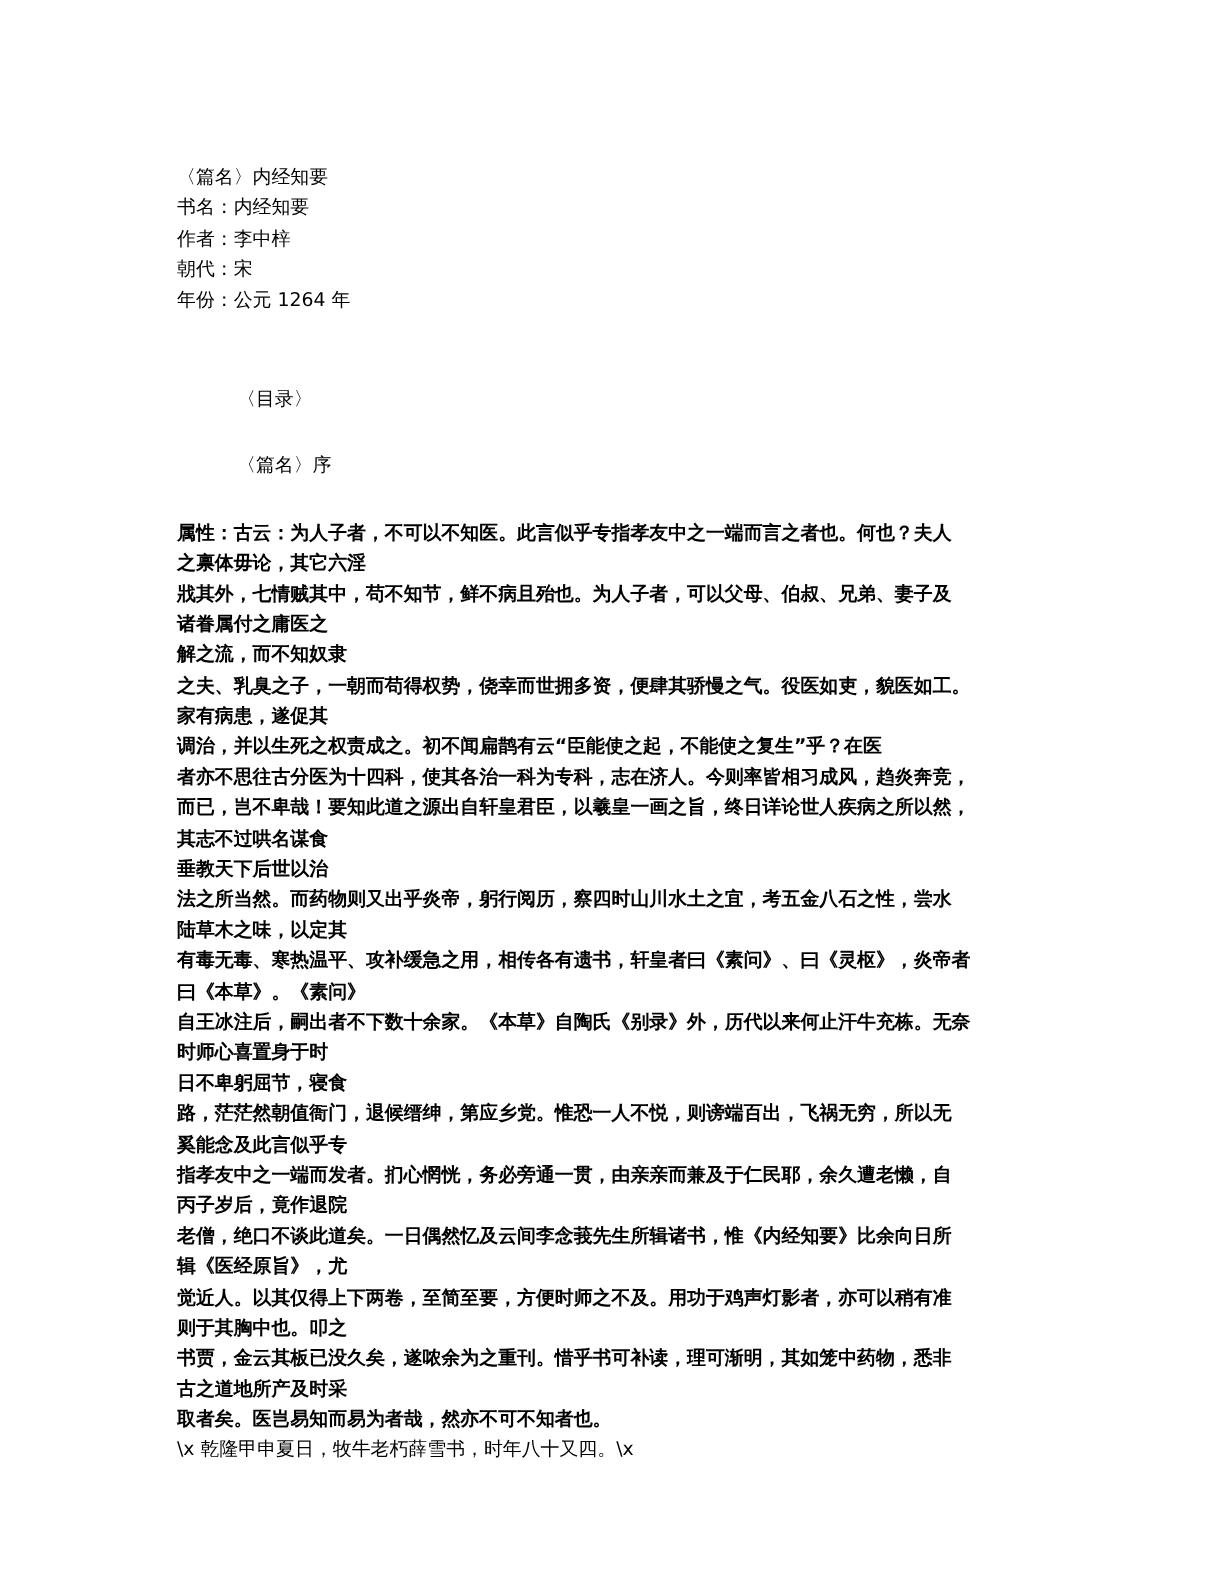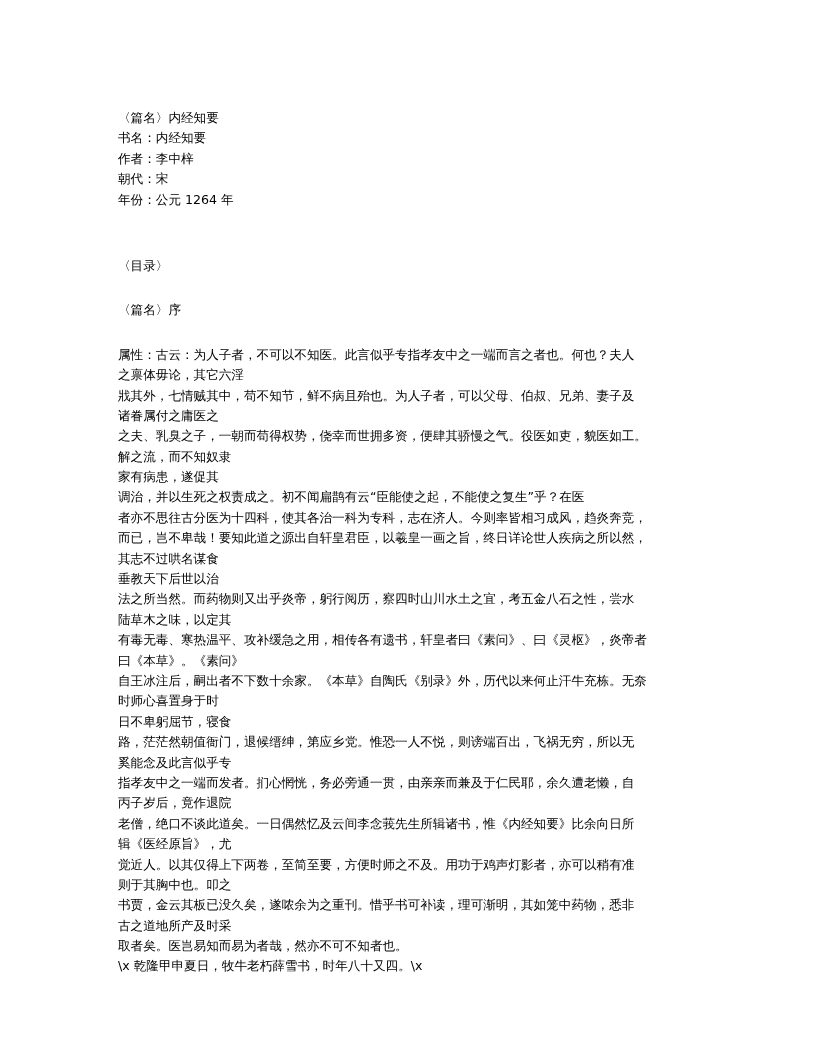--- a/index.html
+++ b/index.html
@@ -31,25 +31,27 @@
     white-space: pre;
   }
   .spacer-lg {
     height: 46px;
   }
   .spacer-md {
     height: 24px;
   }
   .section-line {
     white-space: pre;
+    margin-left: 40px;
   }
   .para {
     margin: 0;
     text-align: justify;
     text-justify: inter-ideograph;
+    font-weight: bold;
   }
   .para-line {
     display: block;
   }
   .tail-line {
     white-space: pre;
   }
 </style>
 </head>
 <body>
@@ -73,22 +75,22 @@
 
     <div class="section-line">〈篇名〉序</div>
 
     <div class="spacer-md"></div>
 
     <div class="para">
       <span class="para-line">属性：古云：为人子者，不可以不知医。此言似乎专指孝友中之一端而言之者也。何也？夫人</span>
       <span class="para-line">之禀体毋论，其它六淫</span>
       <span class="para-line">戕其外，七情贼其中，苟不知节，鲜不病且殆也。为人子者，可以父母、伯叔、兄弟、妻子及</span>
       <span class="para-line">诸眷属付之庸医之</span>
+      <span class="para-line">解之流，而不知奴隶</span>
       <span class="para-line">之夫、乳臭之子，一朝而苟得权势，侥幸而世拥多资，便肆其骄慢之气。役医如吏，貌医如工。</span>
-      <span class="para-line">解之流，而不知奴隶</span>
       <span class="para-line">家有病患，遂促其</span>
       <span class="para-line">调治，并以生死之权责成之。初不闻扁鹊有云“臣能使之起，不能使之复生”乎？在医</span>
       <span class="para-line">者亦不思往古分医为十四科，使其各治一科为专科，志在济人。今则率皆相习成风，趋炎奔竞，</span>
       <span class="para-line">而已，岂不卑哉！要知此道之源出自轩皇君臣，以羲皇一画之旨，终日详论世人疾病之所以然，</span>
       <span class="para-line">其志不过哄名谋食</span>
       <span class="para-line">垂教天下后世以治</span>
       <span class="para-line">法之所当然。而药物则又出乎炎帝，躬行阅历，察四时山川水土之宜，考五金八石之性，尝水</span>
       <span class="para-line">陆草木之味，以定其</span>
       <span class="para-line">有毒无毒、寒热温平、攻补缓急之用，相传各有遗书，轩皇者曰《素问》、曰《灵枢》，炎帝者</span>
       <span class="para-line">曰《本草》。《素问》</span>

